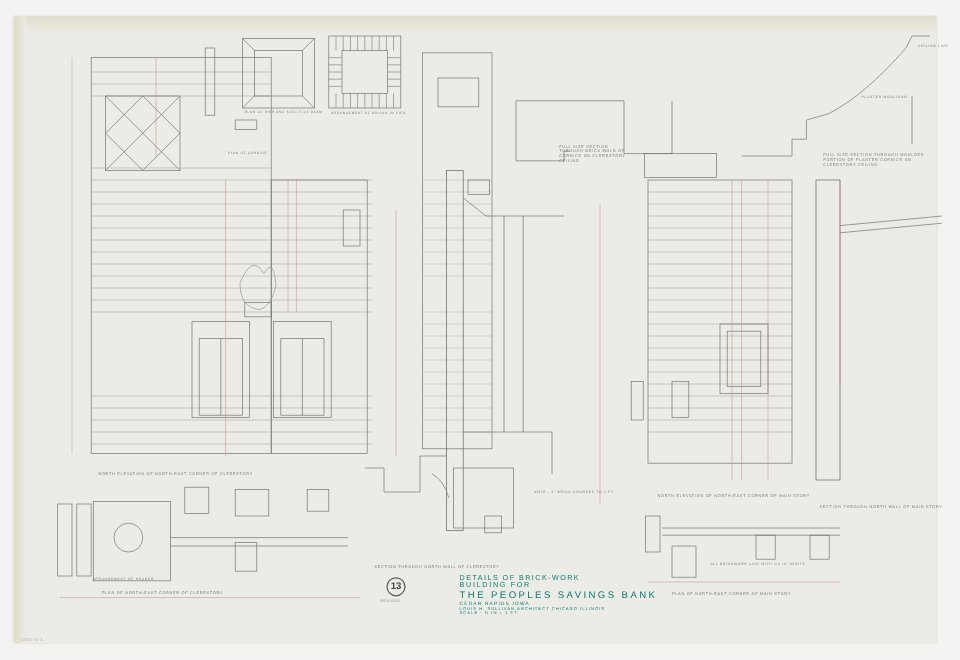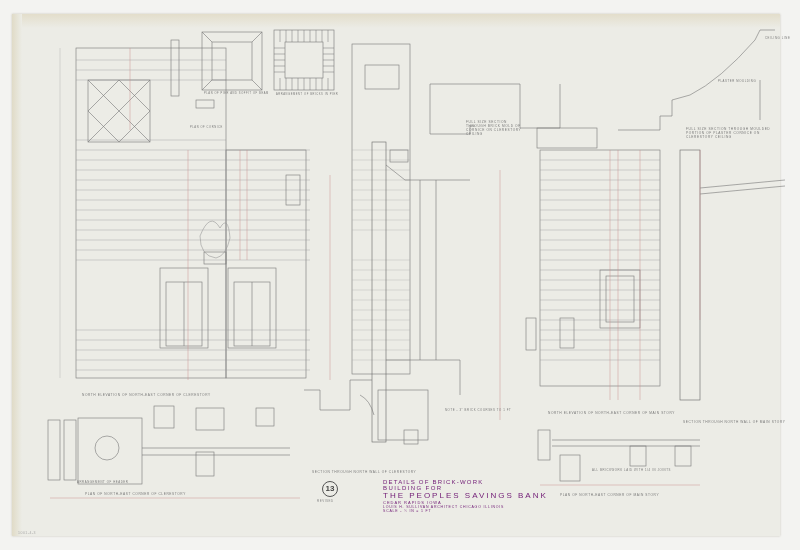--- a/index.html
+++ b/index.html
@@ -5,21 +5,21 @@
   html,body{margin:0;padding:0;}
   body{width:800px;height:550px;background:#f3f3f1;position:relative;overflow:hidden;font-family:"Liberation Sans",sans-serif;}
   .sheet{position:absolute;left:12px;top:14px;width:768px;height:522px;background:#ecece6;
     box-shadow:0 0 2px rgba(120,110,80,.35);}
   .sheet:before{content:"";position:absolute;left:0;top:0;right:0;height:14px;
     background:linear-gradient(#e2dcc8,#ecece6);opacity:.9;}
   .sheet:after{content:"";position:absolute;left:0;top:0;bottom:0;width:10px;
     background:linear-gradient(90deg,#e0dbc7,#ecece6);}
   svg{position:absolute;left:0;top:0;}
   .lbl{position:absolute;font-size:3.2px;color:#777;letter-spacing:.6px;white-space:nowrap;text-transform:uppercase;}
-  .title{position:absolute;left:383px;top:479px;color:#701a75;text-transform:uppercase;}
+  .title{position:absolute;left:383px;top:479px;color:#0f766e;text-transform:uppercase;}
   .title div{white-space:nowrap;}
   .t1{font-size:6px;letter-spacing:1.2px;}
   .t2{font-size:6px;letter-spacing:1.4px;}
   .t3{font-size:8px;letter-spacing:2px;}
   .t4{font-size:4px;letter-spacing:1px;}
   .t5{font-size:3.5px;letter-spacing:.8px;}
   .sheetno{position:absolute;left:322px;top:481px;width:14px;height:14px;border:1.5px solid #555;border-radius:50%;
     font-size:8px;line-height:14px;text-align:center;color:#444;font-weight:bold;}
   .sheetsub{position:absolute;left:317px;top:499px;font-size:3px;color:#888;letter-spacing:.5px;}
   .stamp{position:absolute;left:18px;top:531px;font-size:3.5px;color:#aaa;letter-spacing:.5px;}

